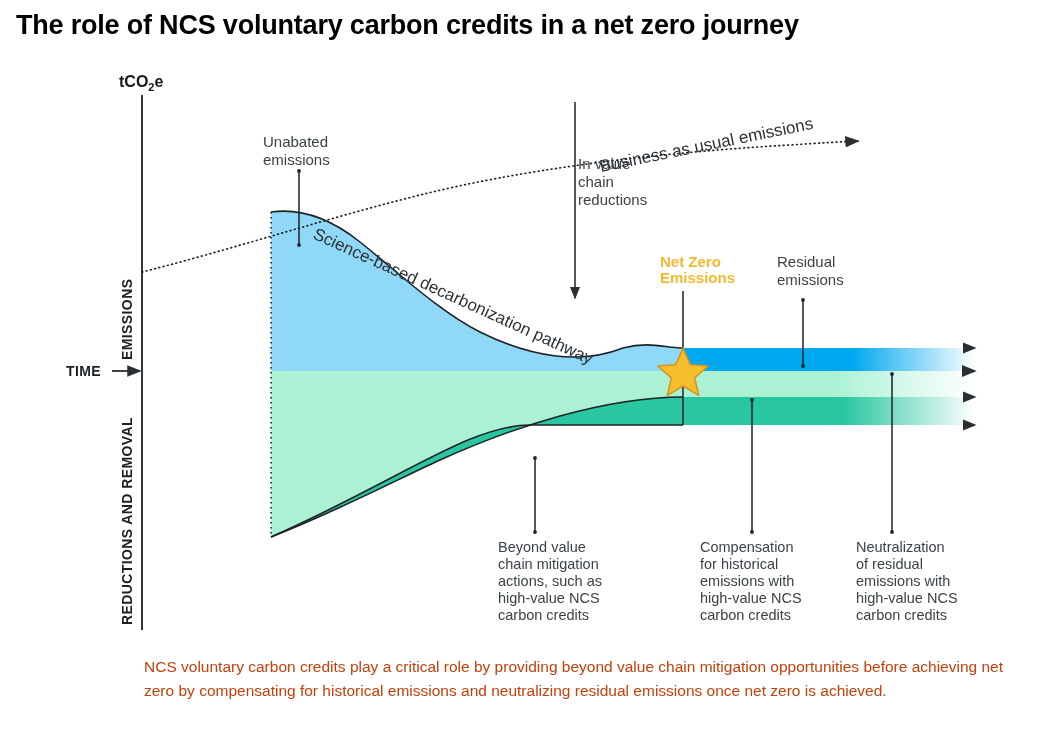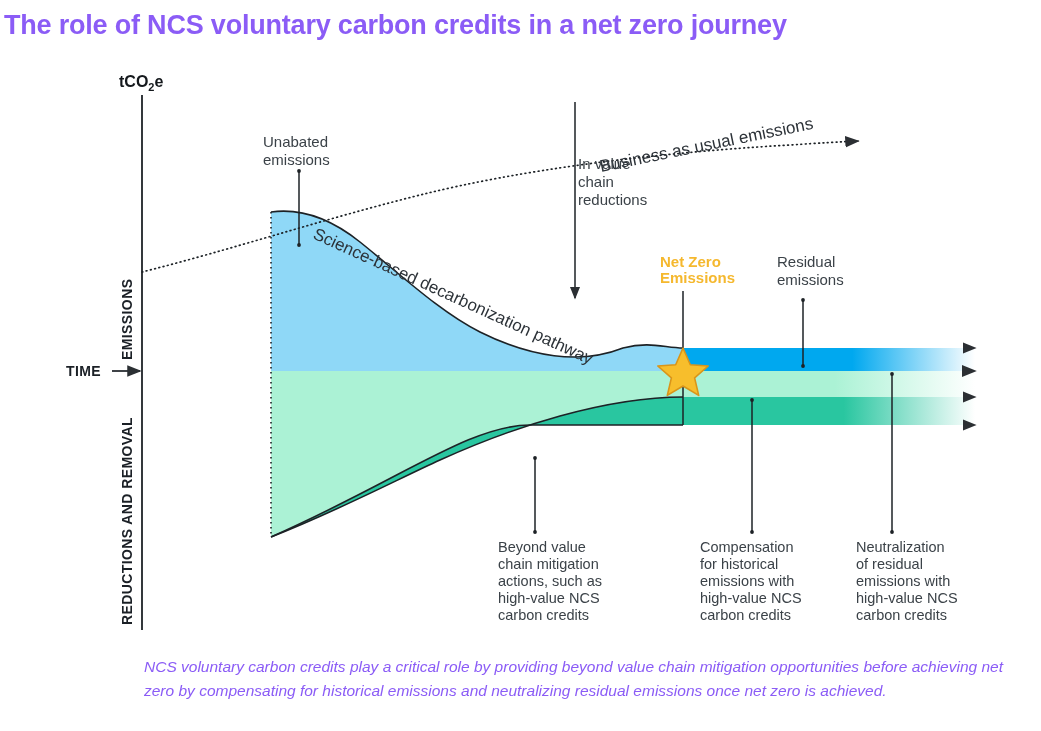--- a/index.html
+++ b/index.html
@@ -9,44 +9,43 @@
   }
   body {
     width: 1041px;
     height: 731px;
     font-family: "Liberation Sans", sans-serif;
     overflow: hidden;
     position: relative;
   }
   #page-title {
     position: absolute;
-    left: 4px;
+    left: 16px;
     top: 10px;
     font-size: 27px;
     font-weight: bold;
-    color: #8b5cf6;
+    color: #000000;
     letter-spacing: -0.2px;
     white-space: nowrap;
   }
   #figure {
     position: absolute;
     left: 0;
     top: 60px;
     width: 1041px;
     height: 590px;
   }
   #caption {
     position: absolute;
     left: 144px;
     top: 655px;
     width: 860px;
     font-size: 15.5px;
     line-height: 1.55;
-    color: #8b5cf6;
-    font-style: italic;
+    color: #c2410c;
   }
   svg text { font-family: "Liberation Sans", sans-serif; }
   .ann { font-size: 15px; fill: #3b4248; }
   .ann-small { font-size: 14.5px; fill: #3b4248; }
   .axis-label { font-size: 14px; fill: #1b2026; font-weight: 600; letter-spacing: 0.4px; }
   .curve-label { font-size: 17px; fill: #2c3238; }
   .amber { fill: #F5B82E; font-weight: bold; font-size: 15px; }
 </style>
 </head>
 <body>

